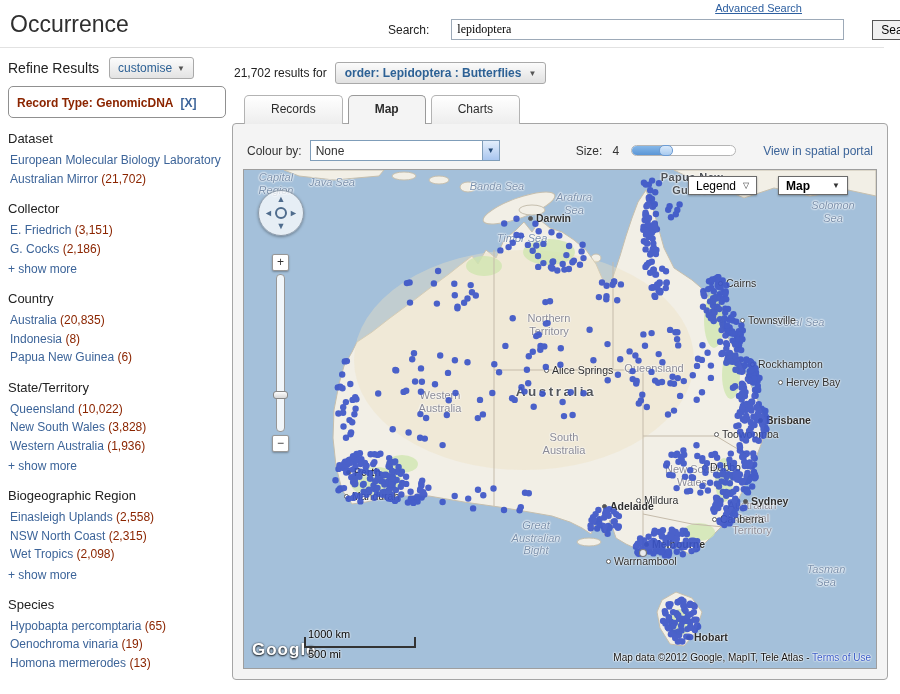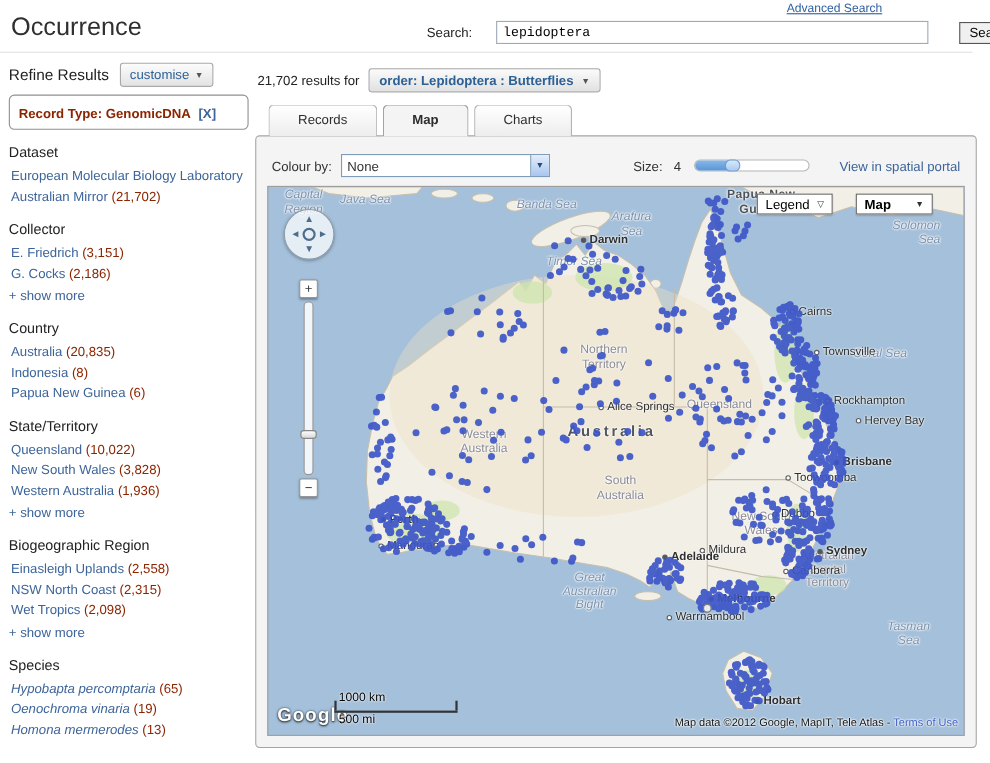--- a/index.html
+++ b/index.html
@@ -5,37 +5,37 @@
 <style>
   * {box-sizing:border-box; margin:0; padding:0}
   html,body {width:900px; height:694px; background:#fff; font-family:"Liberation Sans",sans-serif; font-size:12px; color:#333; position:relative; overflow:hidden}
 
   
   .header {position:absolute; left:0; top:0; width:884px; height:48px; background:#fff; border-bottom:1px solid #e2e2e2}
   .page-title {position:absolute; left:10px; top:11px; font-size:23px; font-weight:normal; color:#2f2f2f}
   .adv-link {position:absolute; right:82px; top:2px; font-size:11px; color:#2d5fa0; text-decoration:underline; cursor:pointer}
   .search-area {position:absolute; left:388px; top:19px; display:flex; align-items:center; gap:22px}
   .search-area label {color:#222}
-  .search-input {width:393px; height:21px; border:1px solid #9daab8; padding:0 5px; font-size:12px; font-family:Liberation Mono, monospace}
+  .search-input {width:393px; height:21px; border:1px solid #9daab8; padding:0 5px; font-size:12px; font-family:Liberation Serif, serif}
   .search-btn {margin-left:6px; background:#f0f0f0; border:1px solid #555; padding:2px 8px; font-size:12px; font-family:"Liberation Sans",sans-serif; cursor:pointer}
 
   
   .sidebar {position:absolute; left:8px; top:49px; width:224px}
   .refine-row {display:flex; align-items:center; gap:10px; margin-top:8px}
   .refine-title {font-size:14px; color:#222}
   .btn-customise {display:inline-flex; align-items:center; gap:5px; background:linear-gradient(#fcfcfc,#e3e3e3); border:1px solid #a9a9a9; border-radius:3px; padding:3px 8px; color:#2d6195; cursor:pointer}
   .arr {color:#555; font-size:8px}
   .cf-box {border:1px solid #909090; border-radius:5px; padding:5px 8px 7px; margin:7px 6px 0 0; background:#fff}
   .cf-title {color:#cc6600; font-size:12.5px}
   .cf-line {margin-top:4px; color:#8b2500; font-weight:bold}
   .cf-x {color:#3c6499; margin-left:4px; cursor:pointer}
   .facet-title {color:#222; font-size:13px; margin:13px 0 5px}
   .facet-item {line-height:18.5px; padding-left:2px}
   .facet-link {color:#3c6499; cursor:pointer}
-  .facet-link.it {font-style:italic}
+  .facet-link.it {}
   .facet-count {color:#8b2500}
   .show-more {color:#3c6499; line-height:18px; margin-top:2px; cursor:pointer}
 
   
   .main {position:absolute; left:232px; top:49px; width:658px}
   .results-row {display:flex; align-items:center; gap:8px; margin:13px 0 0 2px; color:#222}
   .btn-order {display:inline-flex; align-items:center; gap:7px; background:linear-gradient(#fbfbfb,#e1e1e1); border:1px solid #a9a9a9; border-radius:3px; padding:3px 9px; color:#2d6195; font-weight:bold; cursor:pointer}
   .tabs {display:flex; gap:5px; margin:11px 0 0 12px; position:relative; z-index:2}
   .tab {background:linear-gradient(#ffffff,#ededed); border:1px solid #b3b3b3; border-bottom:none; border-radius:5px 5px 0 0; padding:6px 26px 7px; color:#2d2d2d; margin-bottom:-1px; cursor:pointer}
   .tab.active {background:#f4f4f4; border-color:#9a9a9a; font-weight:bold; padding-bottom:8px}
@@ -240,21 +240,21 @@
       </svg>
 
       <div class="layer">
           <div class="mlabel sea" style="left: 32px; top: 14px;">Capital
 Region</div>
           <div class="mlabel sea" style="left: 88px; top: 12px;">Java Sea</div>
           <div class="mlabel sea" style="left: 253px; top: 16px;">Banda Sea</div>
           <div class="mlabel sea" style="left: 330px; top: 34px;">Arafura
 Sea</div>
           <div class="mlabel sea" style="left: 278px; top: 68px;">Timor Sea</div>
-          <div class="mlabel sea" style="left: 589px; top: 42px; text-align: right;">Solomon
+          <div class="mlabel sea" style="left: 589px; top: 42px;">Solomon
 Sea</div>
           <div class="mlabel sea" style="left: 556px; top: 152px;">Coral Sea</div>
           <div class="mlabel sea" style="left: 292px; top: 368px;">Great
 Australian
 Bight</div>
           <div class="mlabel sea" style="left: 582px; top: 406px;">Tasman
 Sea</div>
           <div class="mlabel state" style="left: 305px; top: 155px;">Northern
 Territory</div>
           <div class="mlabel state" style="left: 196px; top: 232px;">Western

